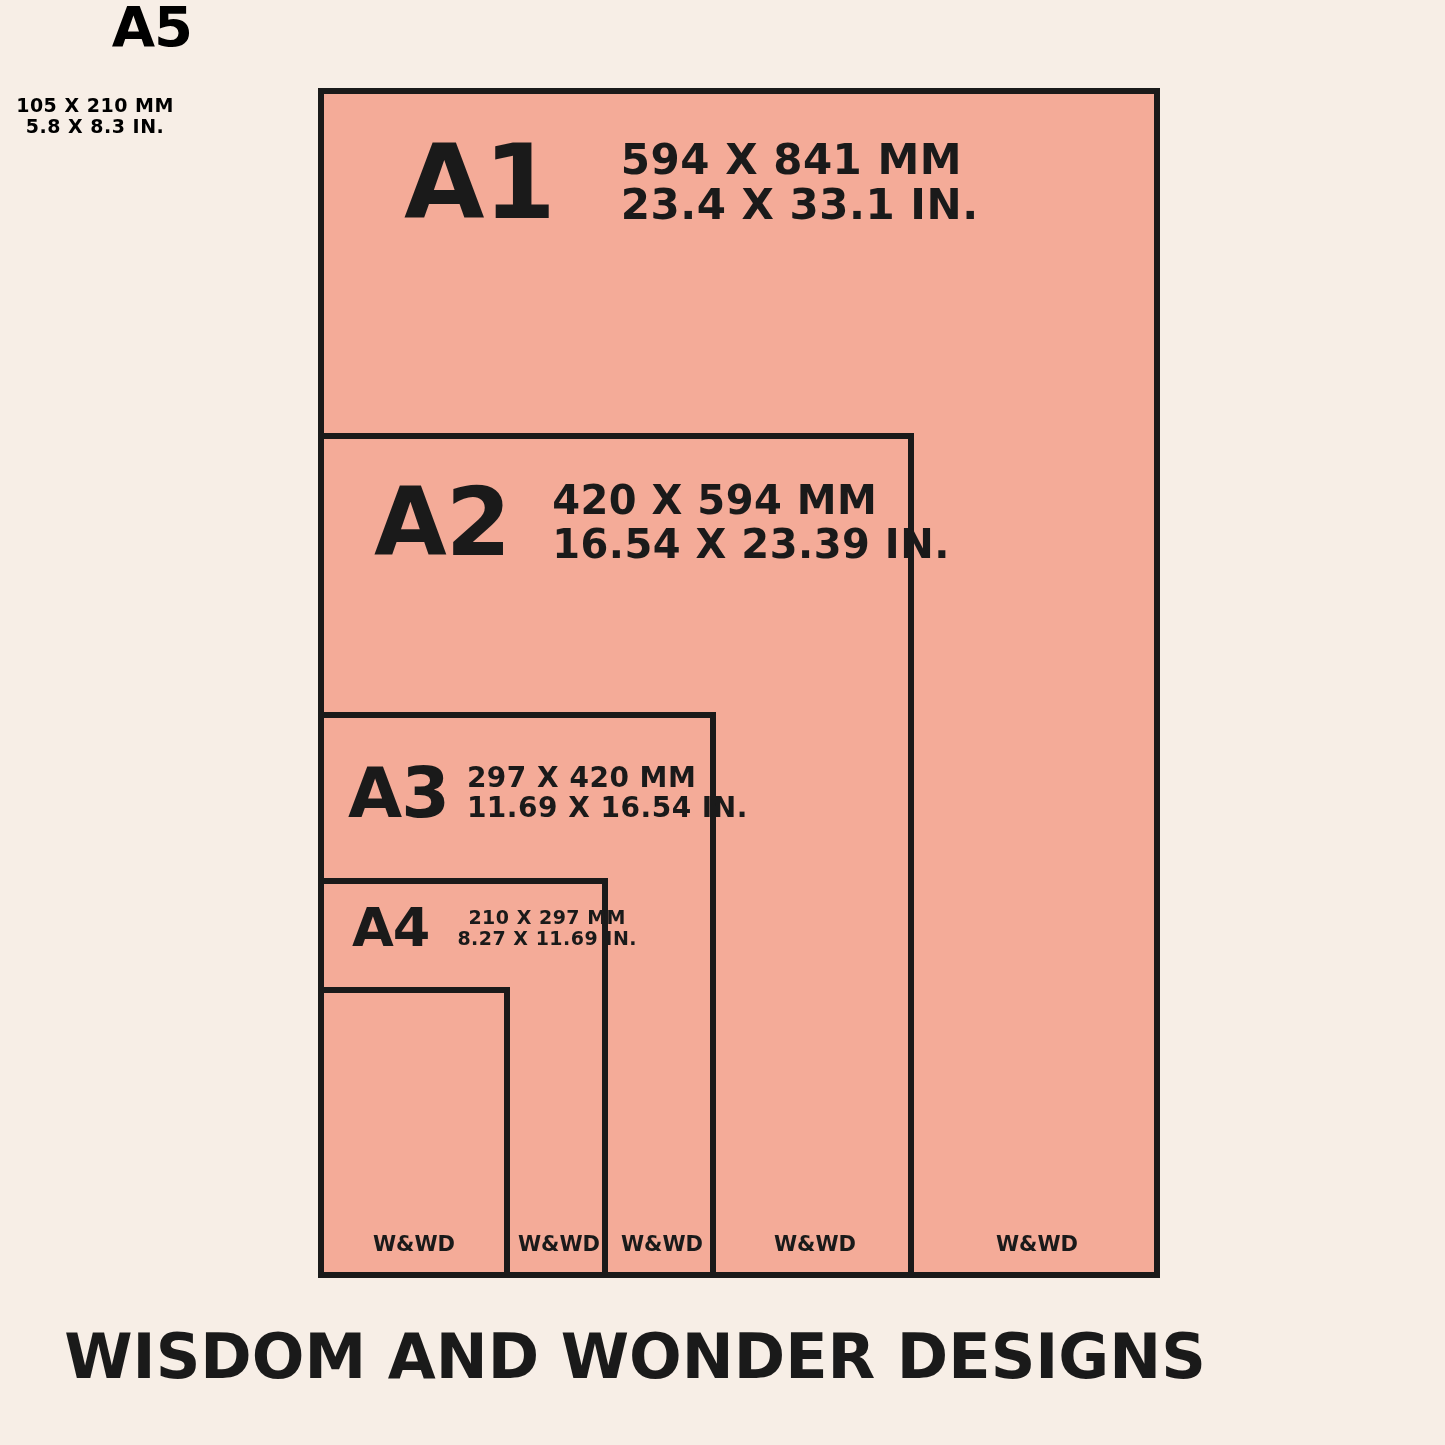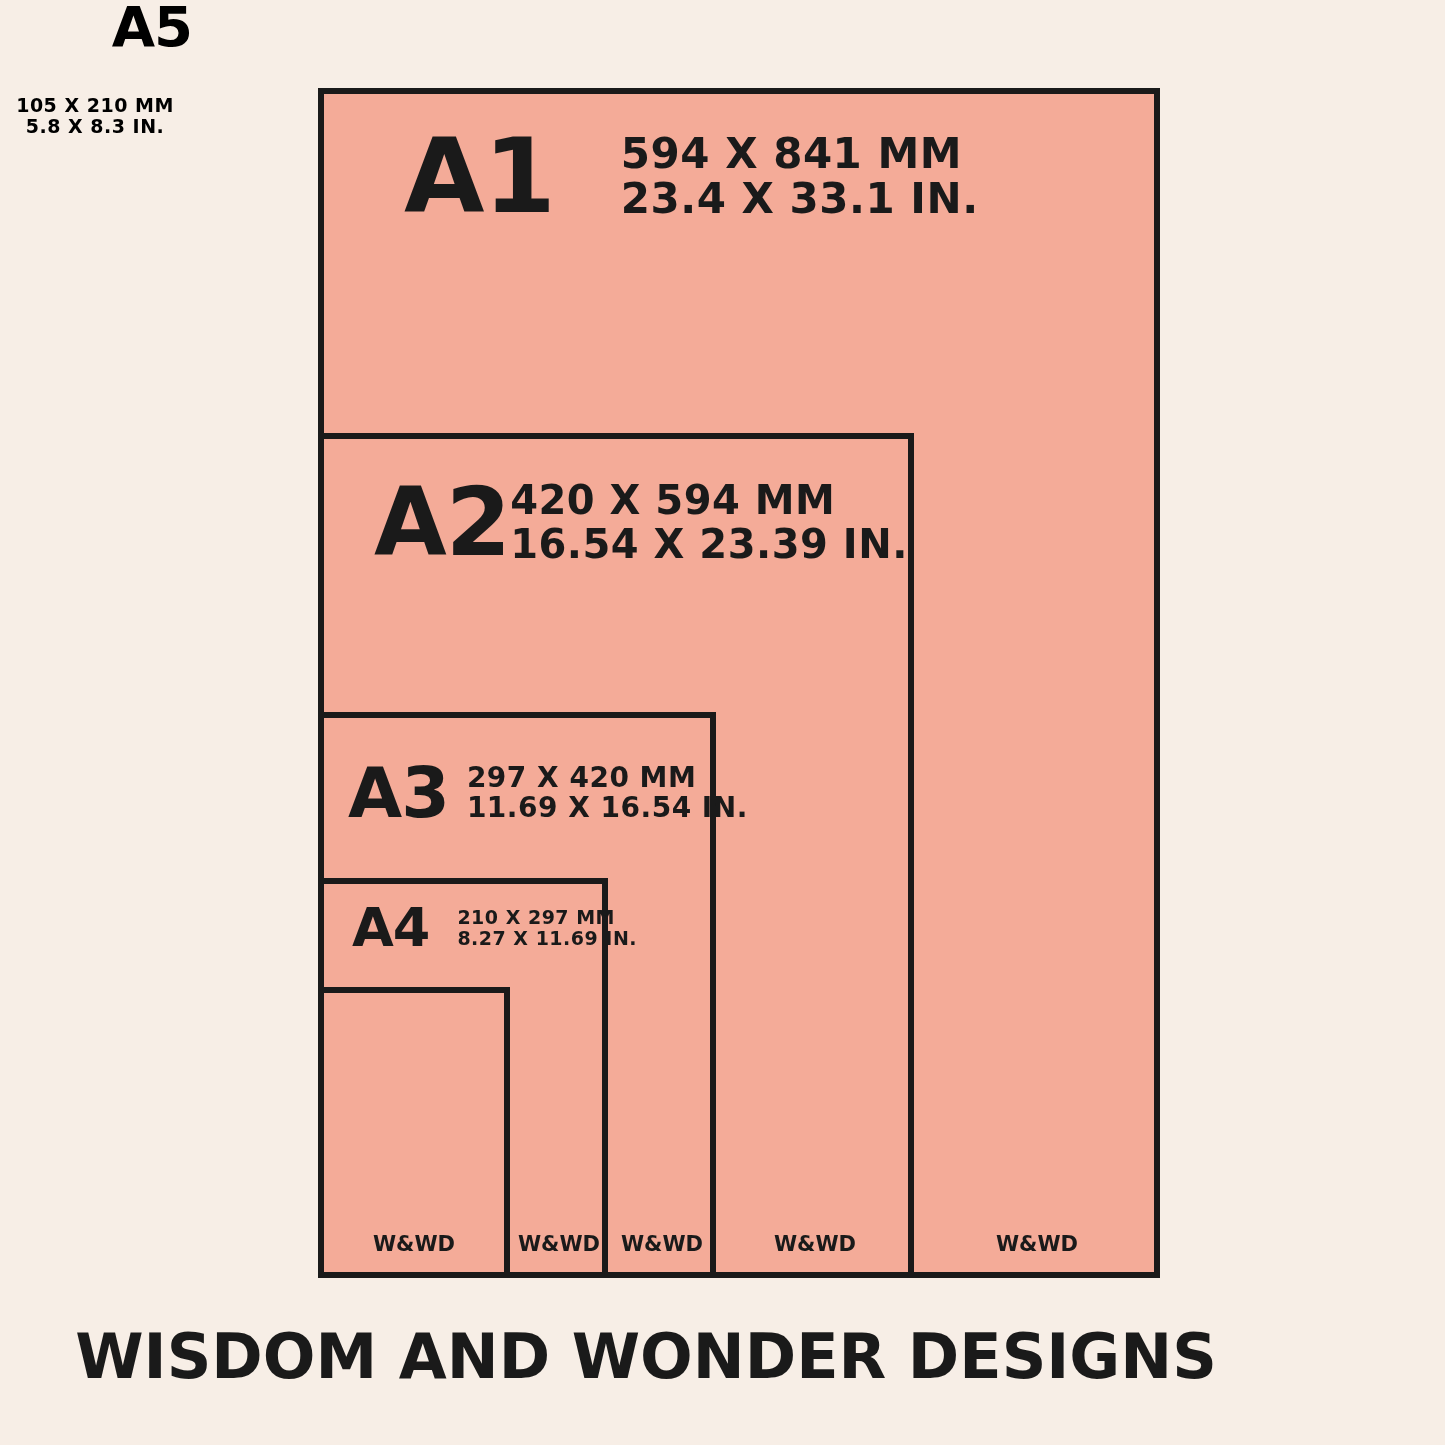--- a/index.html
+++ b/index.html
@@ -50,38 +50,38 @@
   }
   .dims {
     font-weight: 900;
     line-height: 1.08;
     letter-spacing: 0.5px;
     font-family: "DejaVu Sans", sans-serif;
     white-space: nowrap;
   }
 
   
-  #a1-label { left: 404px; top: 127px; }
+  #a1-label { left: 404px; top: 133px; }
   #a1-label .code { font-size: 104px; margin-right: 66px; }
   #a1-label .dims { font-size: 42px; }
 
   
   #a2-label { left: 374px; top: 478px; }
-  #a2-label .code { font-size: 94px; }
+  #a2-label .code { font-size: 94px; margin-right: 42px; }
   #a2-label .dims { font-size: 40px; }
 
   
   #a3-label { left: 348px; top: 760px; }
   #a3-label .code { font-size: 70px; margin-right: 18px; }
   #a3-label .dims { font-size: 28px; }
 
   
   #a4-label { left: 352px; top: 902px; gap: 8px; }
   #a4-label .code { font-size: 54px; margin-right: 20px; }
-  #a4-label .dims { font-size: 19px; }
+  #a4-label .dims { font-size: 19px; text-align: center; }
 
   
   #a5-label {
     left: 318px;
     top: 1010px;
     width: 192px;
     display: block;
     text-align: left;
   }
   #a5-label .code {
@@ -110,21 +110,21 @@
   }
   .wwd-a5 { left: 318px; width: 192px; top: 1232px; }
   .wwd-a4 { left: 510px; width: 98px;  top: 1232px; }
   .wwd-a3 { left: 608px; width: 108px; top: 1232px; }
   .wwd-a2 { left: 716px; width: 198px; top: 1232px; }
   .wwd-a1 { left: 914px; width: 246px; top: 1232px; }
 
   
   #brand {
     position: absolute;
-    left: 15px;
+    left: 4px;
     top: 1320px;
     width: 1262px;
     text-align: center;
     font-family: "DejaVu Sans", sans-serif;
     font-weight: 900;
     font-size: 62px;
     letter-spacing: 0px;
     color: #1a1a1a;
   }
 </style>

